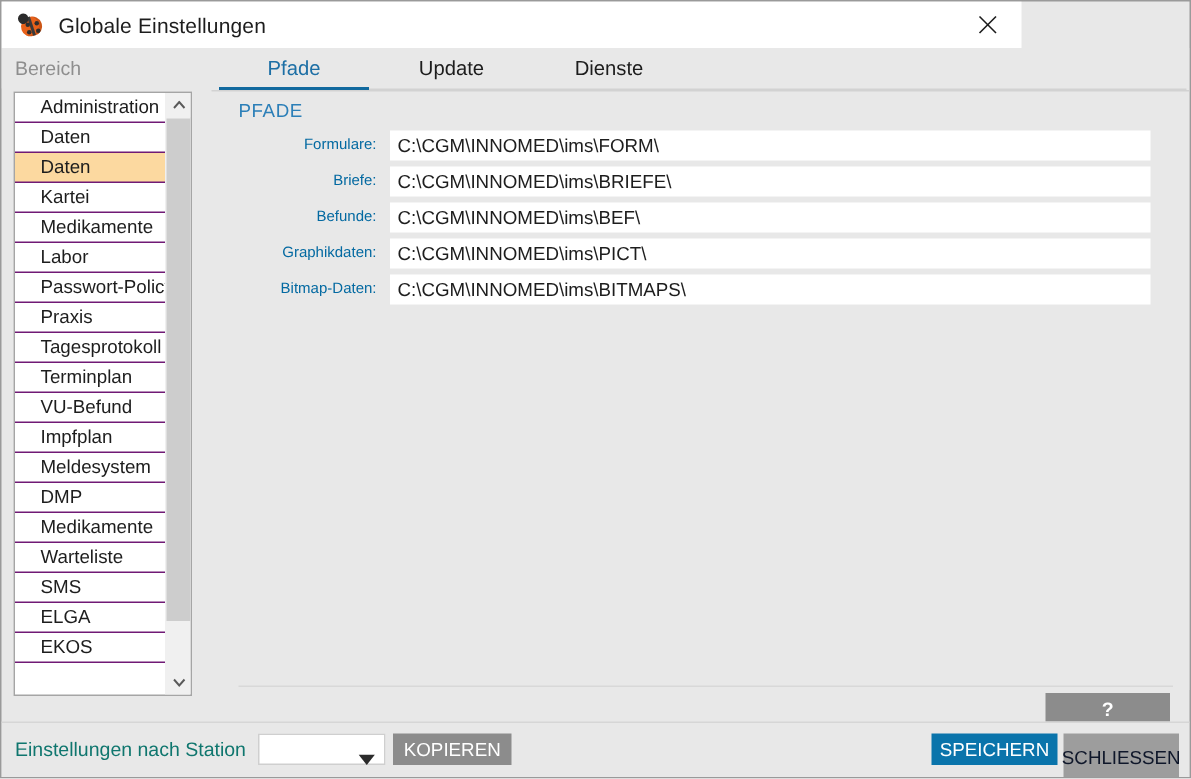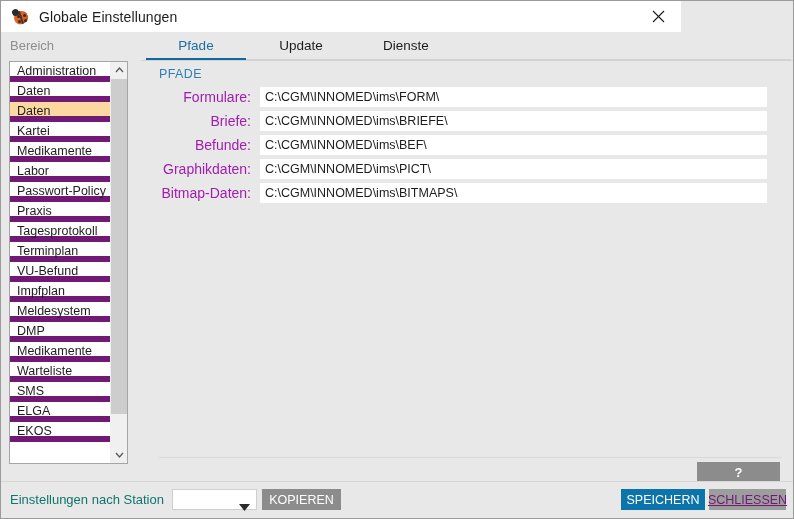--- a/index.html
+++ b/index.html
@@ -113,22 +113,22 @@
     overflow: hidden;
   }
   .list-rows {
     position: absolute;
     left: 0; top: 0;
     width: 102px;
   }
   .list-item {
     height: 20px;
     box-sizing: border-box;
-    border-bottom: 6px solid #701a75;
-    padding-left: 7px;
+    border-bottom: 1px solid #701a75;
+    padding-left: 17px;
     font-size: 12.5px;
     color: #1d1d1d;
     line-height: 19px;
     white-space: nowrap;
     background: #ffffff;
     cursor: default;
   }
   .list-item.selected {
     background: #fcd9a0;
   }
@@ -208,22 +208,22 @@
   .field-row {
     position: absolute;
     left: 0;
     height: 20px;
   }
   .field-label {
     position: absolute;
     left: 0; top: 0;
     width: 92px;
     text-align: right;
-    font-size: 14px;
-    color: #a21caf;
+    font-size: 10px;
+    color: #0369a1;
     line-height: 20px;
     white-space: nowrap;
   }
   .field-input {
     position: absolute;
     left: 101px; top: 0;
     width: 507px; height: 20px;
     box-sizing: border-box;
     background: #ffffff;
     border: none;
@@ -307,24 +307,23 @@
     color: #ffffff;
   }
   .btn-save {
     left: 620px; top: 7px;
     width: 84px; height: 21px;
     background: #0a74ab;
     color: #ffffff;
   }
   .btn-close {
     left: 708px; top: 7px;
-    width: 77px; height: 21px;
+    width: 77px; height: 31px;
     background: #9d9d9d;
-    color: #701a75;
-    text-decoration: underline;
+    color: #0f172a;
   }
 </style>
 </head>
 <body>
 
 <div id="app">
 
   <div class="titlebar">
     <div class="title-icon">
       <div class="bug-body"></div>

